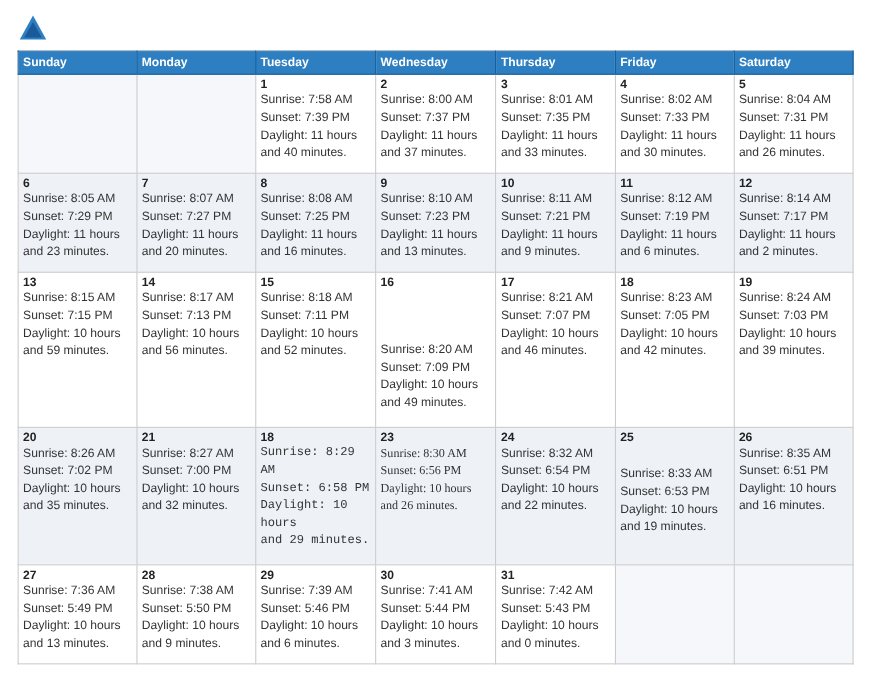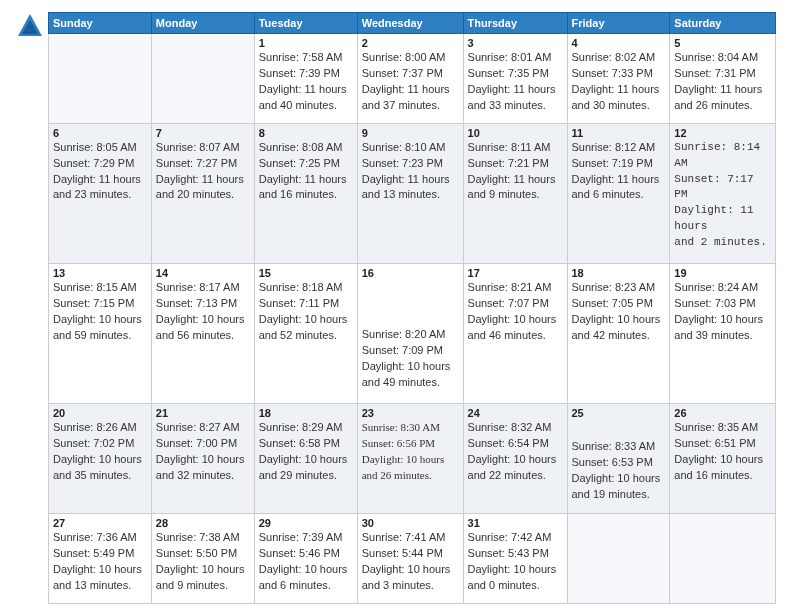--- a/index.html
+++ b/index.html
@@ -8,20 +8,21 @@
       background: #fff;
       width: 792px;
       height: 612px;
       overflow: hidden;
     }
     .page {
       width: 792px;
       height: 612px;
       padding: 12px 16px 8px 16px;
       display: flex;
+      flex-direction: column;
     }
     .header {
       display: flex;
       justify-content: space-between;
       align-items: flex-start;
       margin-bottom: 6px;
     }
     .logo {
       display: flex;
       align-items: center;
@@ -211,21 +212,21 @@
           </td>
           <td>
             <span class="day-number">11</span>
             <div class="day-detail" style="white-space: pre-line;">Sunrise: 8:12 AM
 Sunset: 7:19 PM
 Daylight: 11 hours
 and 6 minutes.</div>
           </td>
           <td>
             <span class="day-number">12</span>
-            <div class="day-detail" style="white-space: pre-line; font-family: Liberation Mono, monospace;">Sunrise: 8:14 AM
+            <div class="day-detail" style="white-space: pre-line;">Sunrise: 8:14 AM
 Sunset: 7:17 PM
 Daylight: 11 hours
 and 2 minutes.</div>
           </td>
         </tr>
         <tr>
           <td>
             <span class="day-number">13</span>
             <div class="day-detail" style="white-space: pre-line;">Sunrise: 8:15 AM
 Sunset: 7:15 PM
@@ -285,21 +286,21 @@
           </td>
           <td>
             <span class="day-number">21</span>
             <div class="day-detail" style="white-space: pre-line;">Sunrise: 8:27 AM
 Sunset: 7:00 PM
 Daylight: 10 hours
 and 32 minutes.</div>
           </td>
           <td>
             <span class="day-number">18</span>
-            <div class="day-detail" style="white-space: pre-line;">Sunrise: 8:29 AM
+            <div class="day-detail" style="white-space: pre-line; font-family: Liberation Mono, monospace;">Sunrise: 8:29 AM
 Sunset: 6:58 PM
 Daylight: 10 hours
 and 29 minutes.</div>
           </td>
           <td>
             <span class="day-number">23</span>
             <div class="day-detail" style="white-space: pre-line; font-family: Liberation Serif, serif;">Sunrise: 8:30 AM
 Sunset: 6:56 PM
 Daylight: 10 hours
 and 26 minutes.</div>

